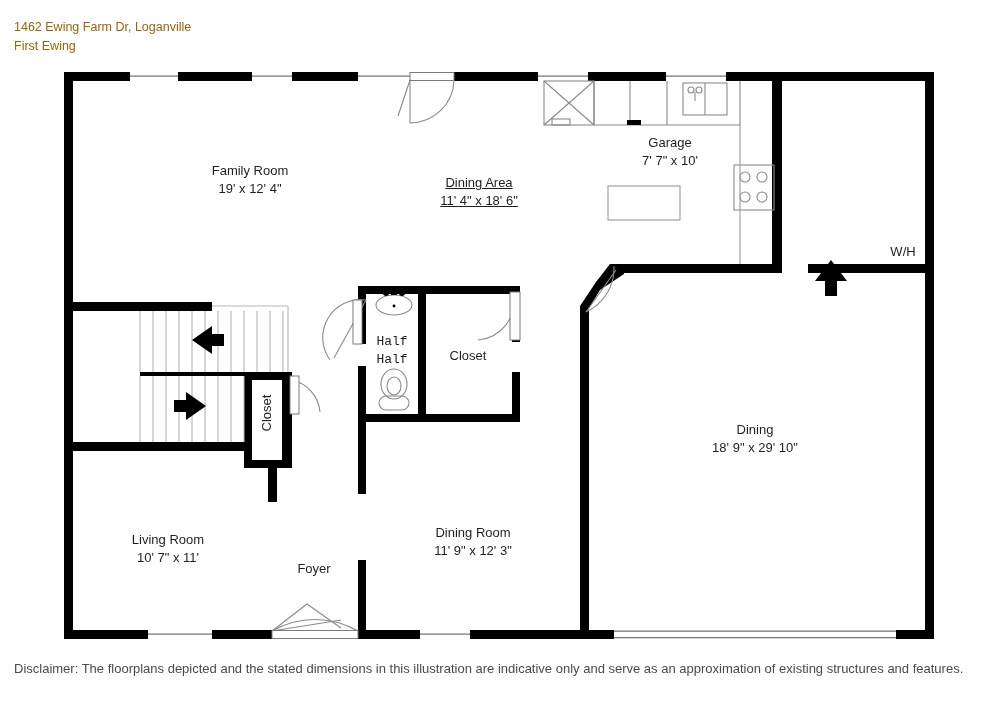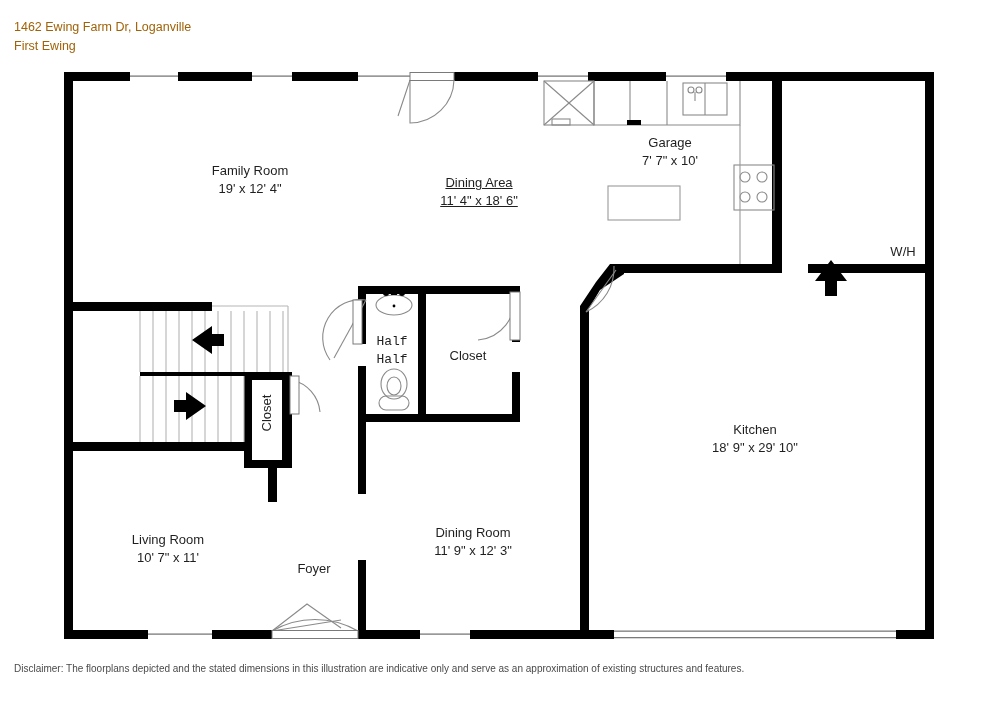--- a/index.html
+++ b/index.html
@@ -32,21 +32,21 @@
     color: #a16207;
     white-space: nowrap;
   }
   .footer {
     position: absolute;
     left: 14px;
     top: 658px;
     line-height: 22px;
   }
   .footer div {
-    font-size: 10px;
+    font-size: 13px;
     color: #4a4a4a;
     white-space: nowrap;
   }
   #plan {
     position: absolute;
     left: 0;
     top: 0;
     width: 1000px;
     height: 707px;
   }
@@ -300,21 +300,21 @@
     </div>
     <div class="lbl" style="left:479px; top:174px;text-decoration:underline;">
       <span class="name">Dining Area</span>
       <span class="dim">11' 4" x 18' 6"</span>
     </div>
     <div class="lbl" style="left:670px; top:134px;">
       <span class="name">Garage</span>
       <span class="dim">7' 7" x 10'</span>
     </div>
     <div class="lbl" style="left:755px; top:421px;">
-      <span class="name">Kitchen</span>
+      <span class="name">Dining</span>
       <span class="dim">18' 9" x 29' 10"</span>
     </div>
     <div class="lbl" style="left:168px; top:531px;">
       <span class="name">Living Room</span>
       <span class="dim">10' 7" x 11'</span>
     </div>
     <div class="lbl" style="left:473px; top:524px;">
       <span class="name">Dining Room</span>
       <span class="dim">11' 9" x 12' 3"</span>
     </div>

